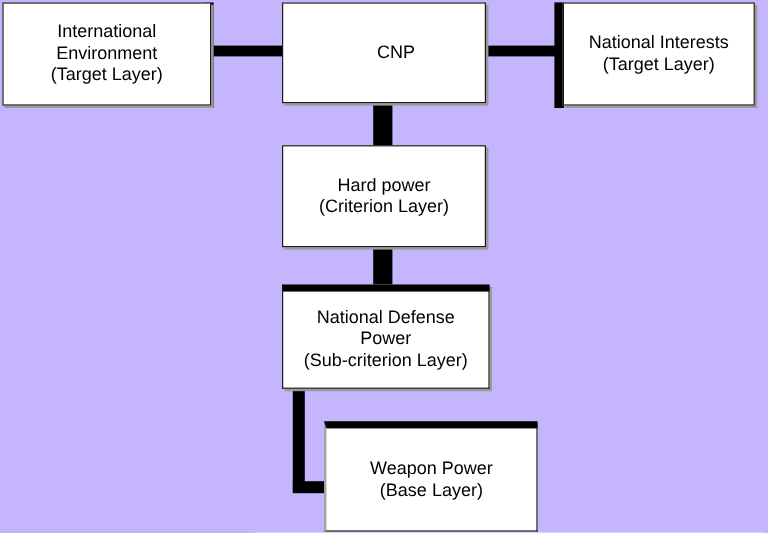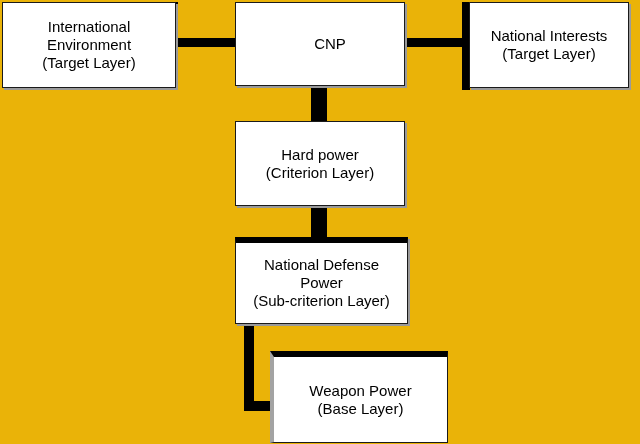--- a/index.html
+++ b/index.html
@@ -8,21 +8,21 @@
     padding: 0;
     background: #ffffff;
   }
   body {
     font-family: "Liberation Sans", sans-serif;
   }
   #canvas {
     position: relative;
     width: 640px;
     height: 444px;
-    background: #eab308;
+    background: #c4b5fd;
     overflow: hidden;
   }
   
   .node {
     position: absolute;
     box-sizing: border-box;
     background: #ffffff;
     border: 1px solid #1a1a1a;
     display: flex;
     align-items: center;
@@ -40,21 +40,21 @@
   }
   
   .node.shadowed {
     box-shadow: 2px 2px 0 0 #9a9a9a;
   }
   
   .node.thicktop {
     border-top: 6px solid #000000;
   }
   .node.thickleft {
-    border-left: 4px solid #a3a3a3;
+    border-left: 2px solid #a3a3a3;
   }
 
   
   .conn {
     position: absolute;
     background: #000000;
     z-index: 2;
   }
 </style>
 </head>

